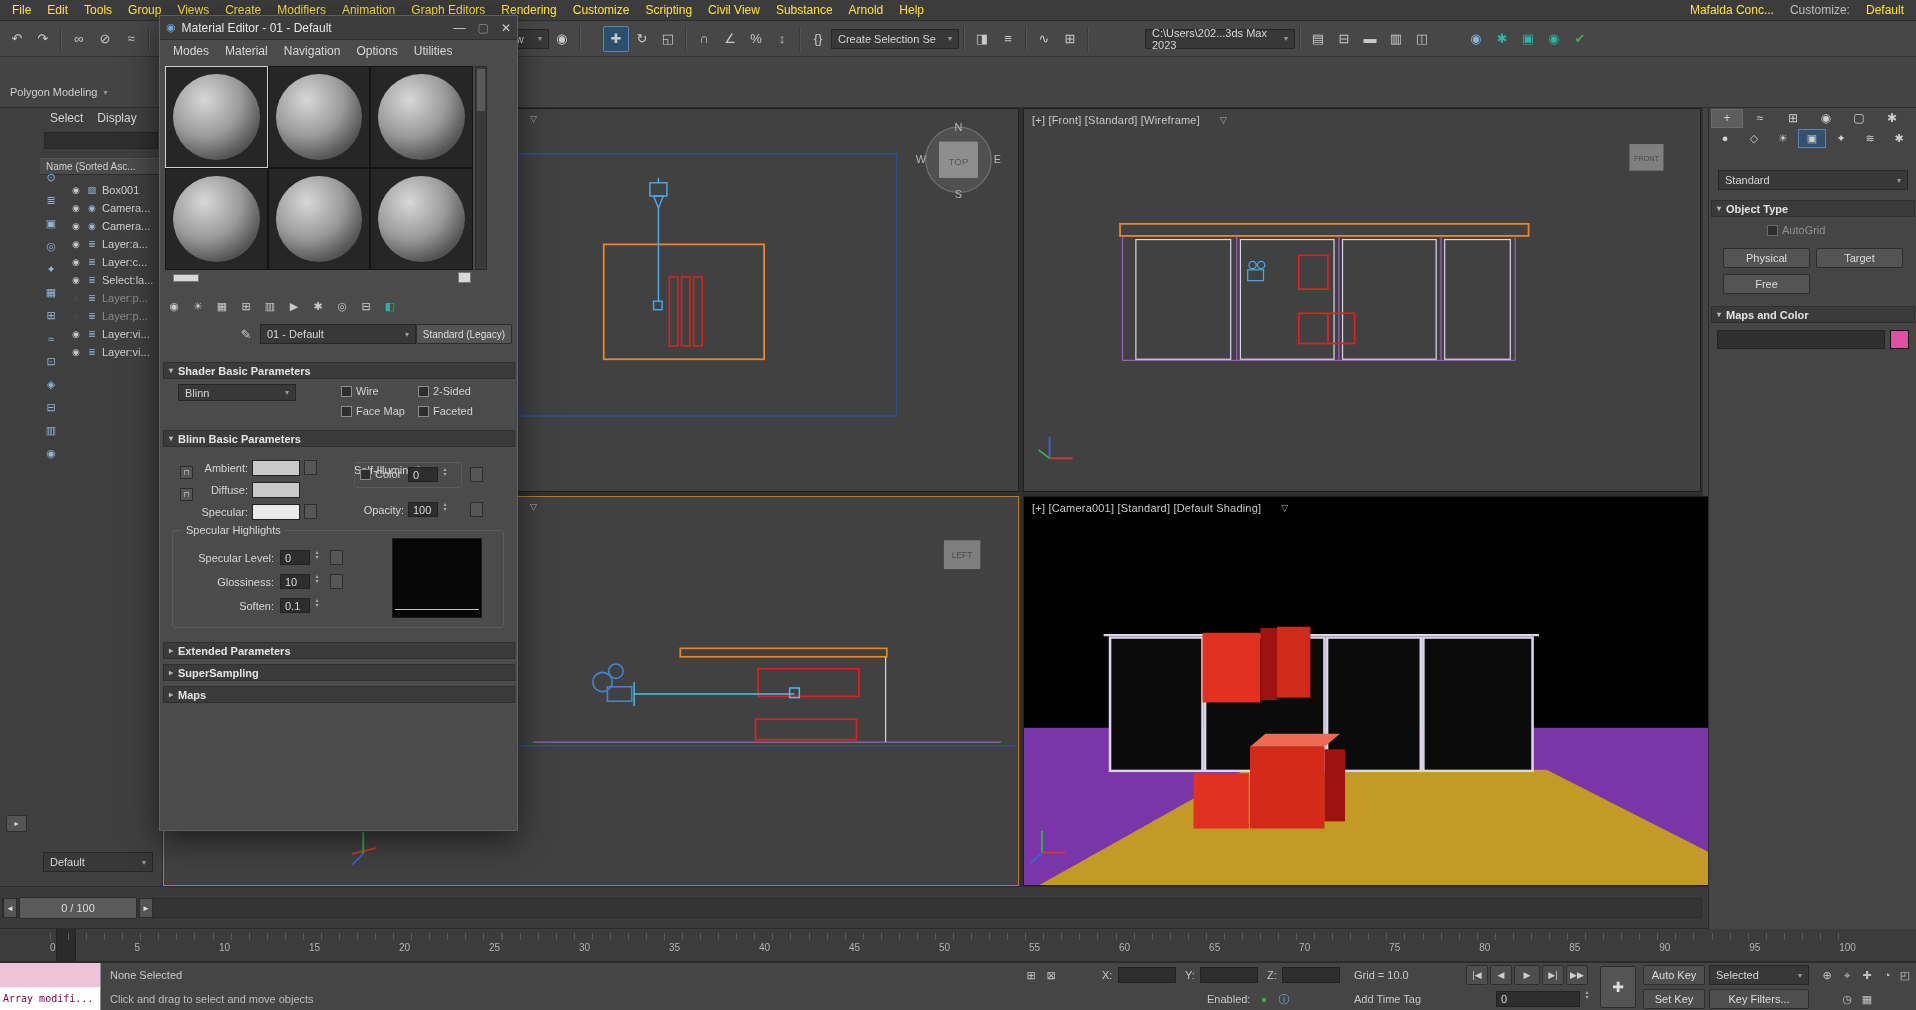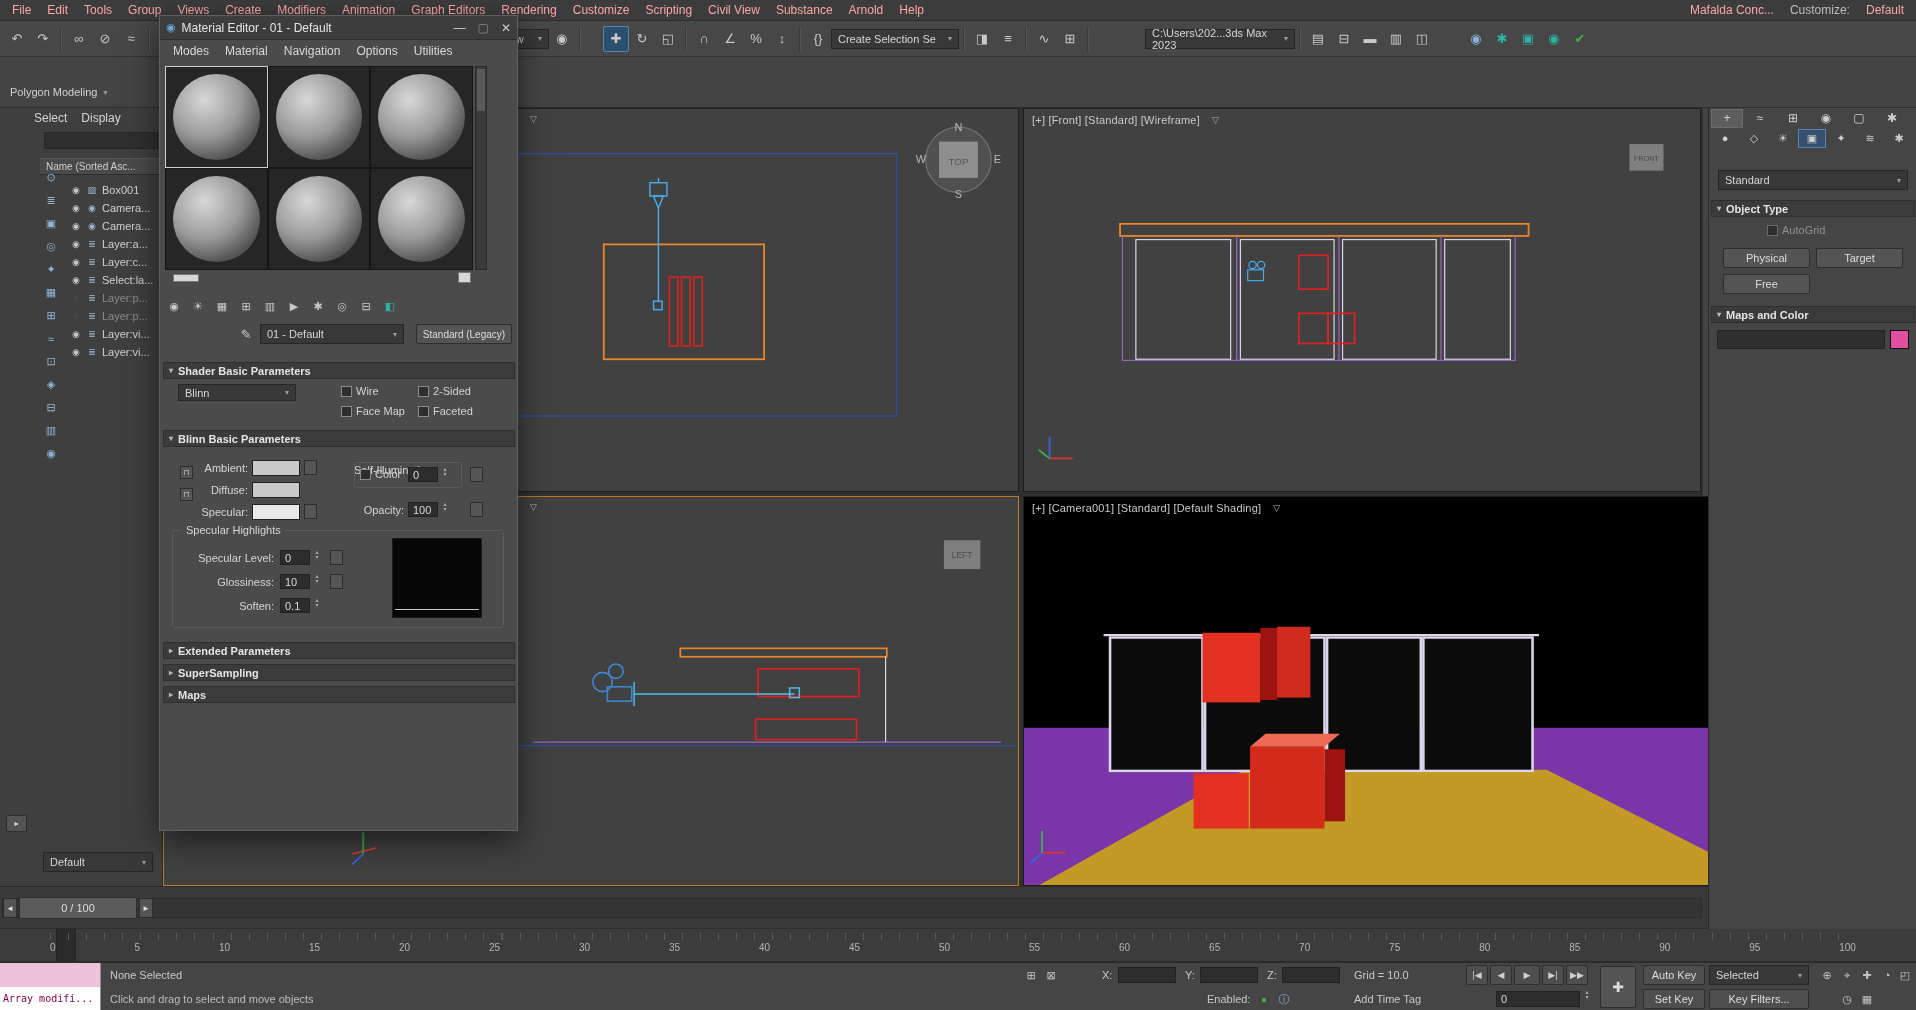--- a/index.html
+++ b/index.html
@@ -1,21 +1,21 @@
 <!DOCTYPE html>
 <html><head>
 <meta charset="utf-8">
 <style>
 *{margin:0;padding:0;box-sizing:border-box;font-family:"Liberation Sans",sans-serif;user-select:none}
 html,body{background:#2b2b2b}
 #root{position:relative;width:1916px;height:1010px;background:#444;overflow:hidden;font-size:11px;color:#d4d4d4}
 .abs{position:absolute}
 .row{display:flex;align-items:center}
 .menubar{position:absolute;left:0;top:0;width:1916px;height:21px;background:#3c3c3c;border-bottom:1px solid #2d2d2d;display:flex;align-items:center;padding:0 4px;font-size:12px}
-.menubar .mi{padding:0 8px;color:#fca5a5;height:21px;display:flex;align-items:center}
+.menubar .mi{padding:0 8px;color:#fde047;height:21px;display:flex;align-items:center}
 .toolbar{position:absolute;left:0;top:21px;width:1916px;height:36px;background:#474747;border-bottom:1px solid #333;display:flex;align-items:center;padding:0 4px}
 .ibtn{display:flex;align-items:center;justify-content:center;width:26px;height:26px;color:#c9c9c9;font-size:13px;border-radius:2px}
 .ibtn.active{background:#2d4f6e;border:1px solid #5b84b5}
 .teal{color:#2ab5a5}
 .sep{width:2px;height:24px;border-left:1px solid #383838;border-right:1px solid #555;margin:0 4px}
 .dd{display:flex;align-items:center;background:#383838;border:1px solid #262626;color:#d6d6d6;padding:0 6px;font-size:11px;height:20px}
 .dd .caret{margin-left:auto;font-size:8px;color:#9a9a9a;padding-left:6px}
 .fld{background:#2d2d2d;border:1px solid #222;color:#d8d8d8;font-size:11px;display:flex;align-items:center;padding:0 4px;height:16px}
 .btn{display:flex;align-items:center;justify-content:center;background:#545454;border:1px solid #2d2d2d;border-radius:2px;color:#ddd;font-size:11px}
 .cb{display:flex;align-items:center;gap:4px;font-size:11px;color:#d2d2d2}
@@ -33,21 +33,21 @@
 .ex-row{display:flex;align-items:center;gap:4px;height:18px;padding-left:8px;font-size:11px;color:#d0d0d0}
 .ex-row.dim{color:#8a8a8a}
 .ex-eye{font-size:9px;color:#c8c8c8;width:12px;text-align:center}
 .ex-row.dim .ex-eye{color:#777}
 .ex-ico{font-size:9px;color:#9db8d2;width:12px;text-align:center}
 .strip{position:absolute;left:40px;top:59px;width:24px;display:flex;flex-direction:column;gap:2px}
 .strip .ibtn{width:22px;height:21px;font-size:11px;color:#8fb4d8}
 .vp{position:absolute;background:#414141;border:1px solid #1e1e1e;overflow:hidden}
 .vp svg{position:absolute;left:0;top:0;width:100%;height:100%}
 .vp.active{border:1px solid #bd7a2a}
-.vp-label{position:absolute;top:5px;left:8px;z-index:3;display:flex;gap:12px;align-items:center;font-size:11px;color:#c9c9c9;letter-spacing:.2px}
+.vp-label{position:absolute;top:5px;left:8px;z-index:3;display:flex;gap:20px;align-items:center;font-size:11px;color:#c9c9c9;letter-spacing:.2px}
 .vp-funnel{font-size:9px;color:#b0b0b0}
 .rpanel{position:absolute;left:1708px;top:108px;width:208px;height:821px;background:#454545;border-left:1px solid #2a2a2a}
 .ptab{width:32px;height:19px;display:flex;align-items:center;justify-content:center;color:#cfcfcf;font-size:12px}
 .ptab.active{background:#5d5d5d;border:1px solid #6b6b6b}
 .ctab{width:28px;height:19px;display:flex;align-items:center;justify-content:center;color:#cfcfcf;font-size:11px}
 .ctab.active{background:#35506e;border:1px solid #5b84b5}
 .timeslider{position:absolute;left:0;top:886px;width:1708px;height:43px;background:#3a3a3a;border-top:1px solid #2c2c2c;border-bottom:1px solid #2c2c2c}
 .ruler{position:absolute;left:0;top:929px;width:1916px;height:33px;background:#3c3c3c;border-bottom:1px solid #2c2c2c}
 .ruler .ticks{position:absolute;left:50px;top:4px;width:1806px;height:7px;background:repeating-linear-gradient(90deg,#5a5a5a 0 1px,transparent 1px 18.06px)}
 .ruler .nums{position:absolute;left:50px;top:13px;width:1806px;display:flex;justify-content:space-between;font-size:10px;color:#b4b4b4}
@@ -159,21 +159,21 @@
     <span class="ibtn teal">◉</span>
     <span class="ibtn" style="color:#3fae4a">✔</span>
   </div>
 
   <div class="ribbon-panel">
     <span>Polygon Modeling</span>
     <span style="font-size:8px;color:#9a9a9a;margin-left:6px">▾</span>
   </div>
 
   <div class="explorer">
-    <div class="row" style="height:20px;padding-left:28px;gap:2px;font-size:12px">
+    <div class="row" style="height:20px;padding-left:44px;gap:2px;font-size:12px">
       <span style="padding:0 6px">Select</span>
       <span style="padding:0 6px">Display</span>
     </div>
     <div class="abs" style="left:44px;top:24px;width:114px;height:17px;background:#2f2f2f;border:1px solid #262626"></div>
     <div class="abs row" style="left:40px;top:50px;width:123px;height:17px;background:#4a4a4a;border-top:1px solid #555;border-bottom:1px solid #2e2e2e;padding-left:6px;font-size:10px;color:#cfcfcf">
         <span>Name (Sorted Asc...</span>
       </div>
 
     <div class="strip">
       <span class="ibtn">⊙</span>
@@ -570,21 +570,21 @@
       <span class="ibtn" style="width:20px;height:20px;font-size:11px">⊞</span>
       <span class="ibtn" style="width:20px;height:20px;font-size:11px">▥</span>
       <span class="ibtn" style="width:20px;height:20px;font-size:11px">▶</span>
       <span class="ibtn" style="width:20px;height:20px;font-size:11px">✱</span>
       <span class="ibtn" style="width:20px;height:20px;font-size:11px">◎</span>
       <span class="ibtn" style="width:20px;height:20px;font-size:11px">⊟</span>
       <span class="ibtn" style="width:20px;height:20px;font-size:11px;color:#2ab5a5">◧</span>
     </div>
 
     <span class="ibtn abs" style="left:76px;top:308px;width:20px;height:20px">✎</span>
-    <div class="dd abs" style="left:100px;top:308px;width:144px">
+    <div class="dd abs" style="left:100px;top:308px;width:156px">
         <span>01 - Default</span>
         <span class="caret">▾</span>
       </div>
     <div class="btn abs" style="left:256px;top:308px;width:96px;height:20px;font-size:10px">Standard (Legacy)</div>
 
     <div class="roll abs" style="left:3px;top:346px;width:352px">
         <span class="arr">▾</span>
         <span>Shader Basic Parameters</span>
       </div>
     <div class="dd abs" style="left:18px;top:368px;width:118px;height:17px">

